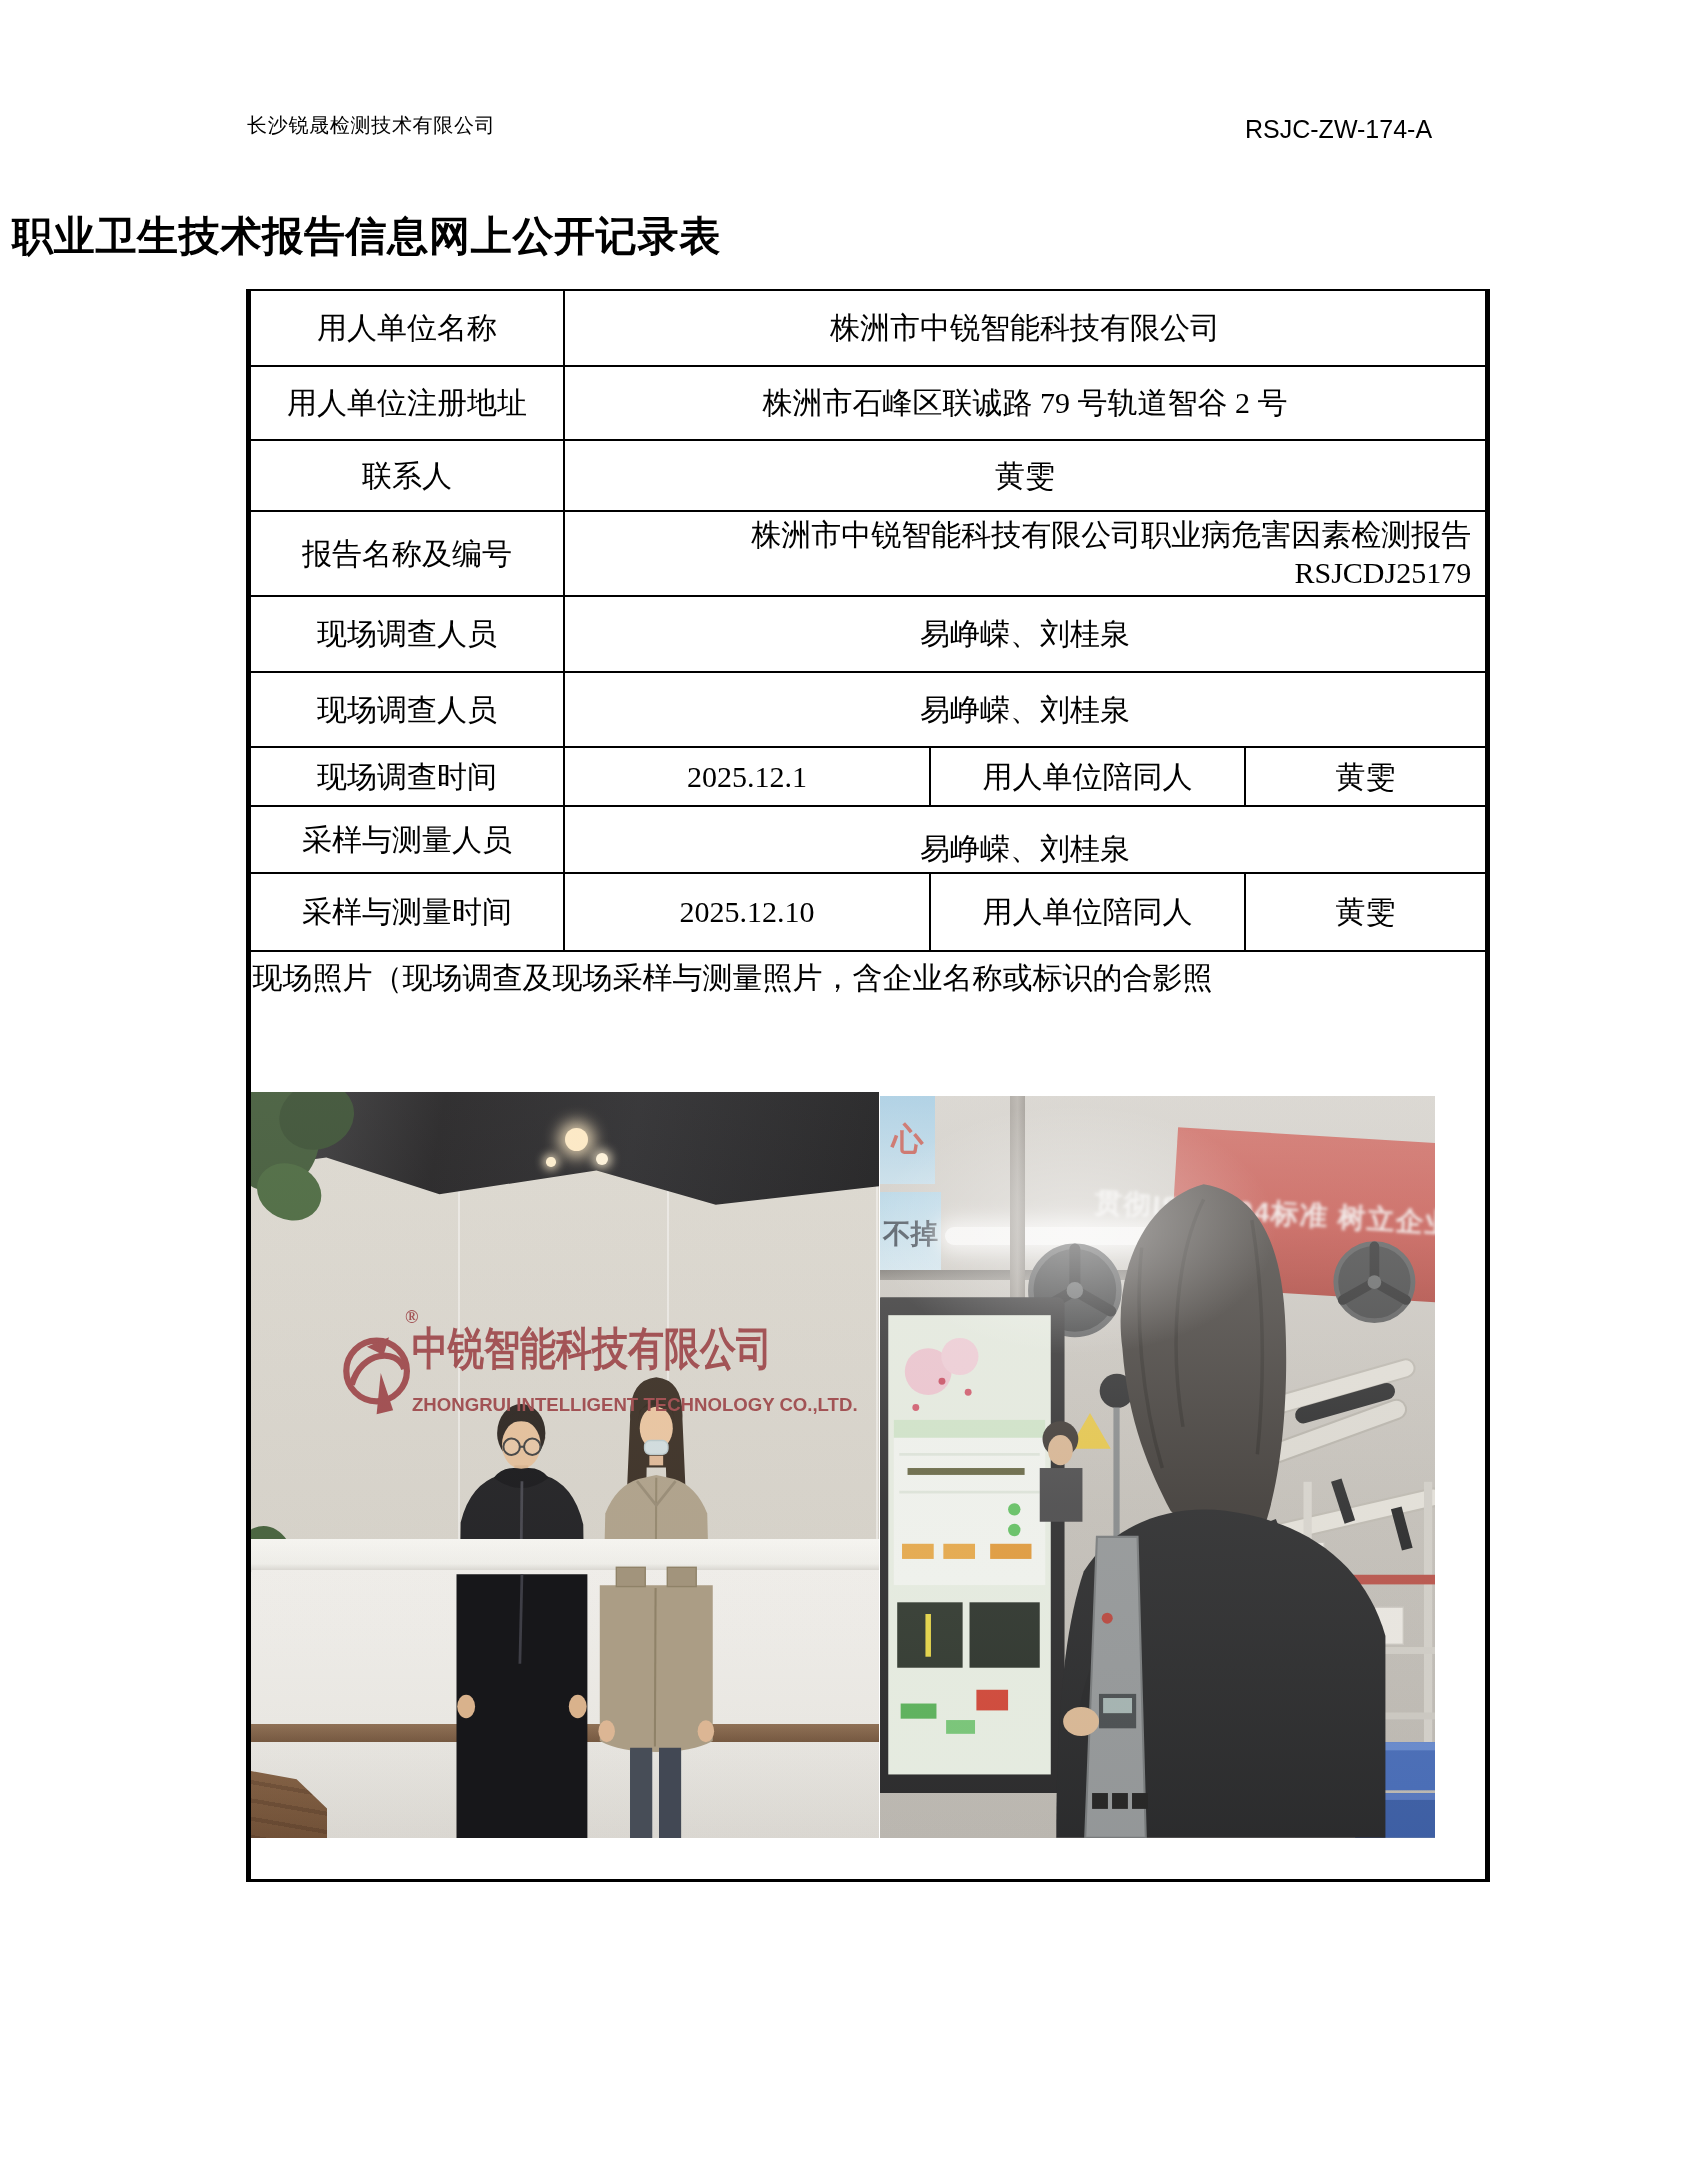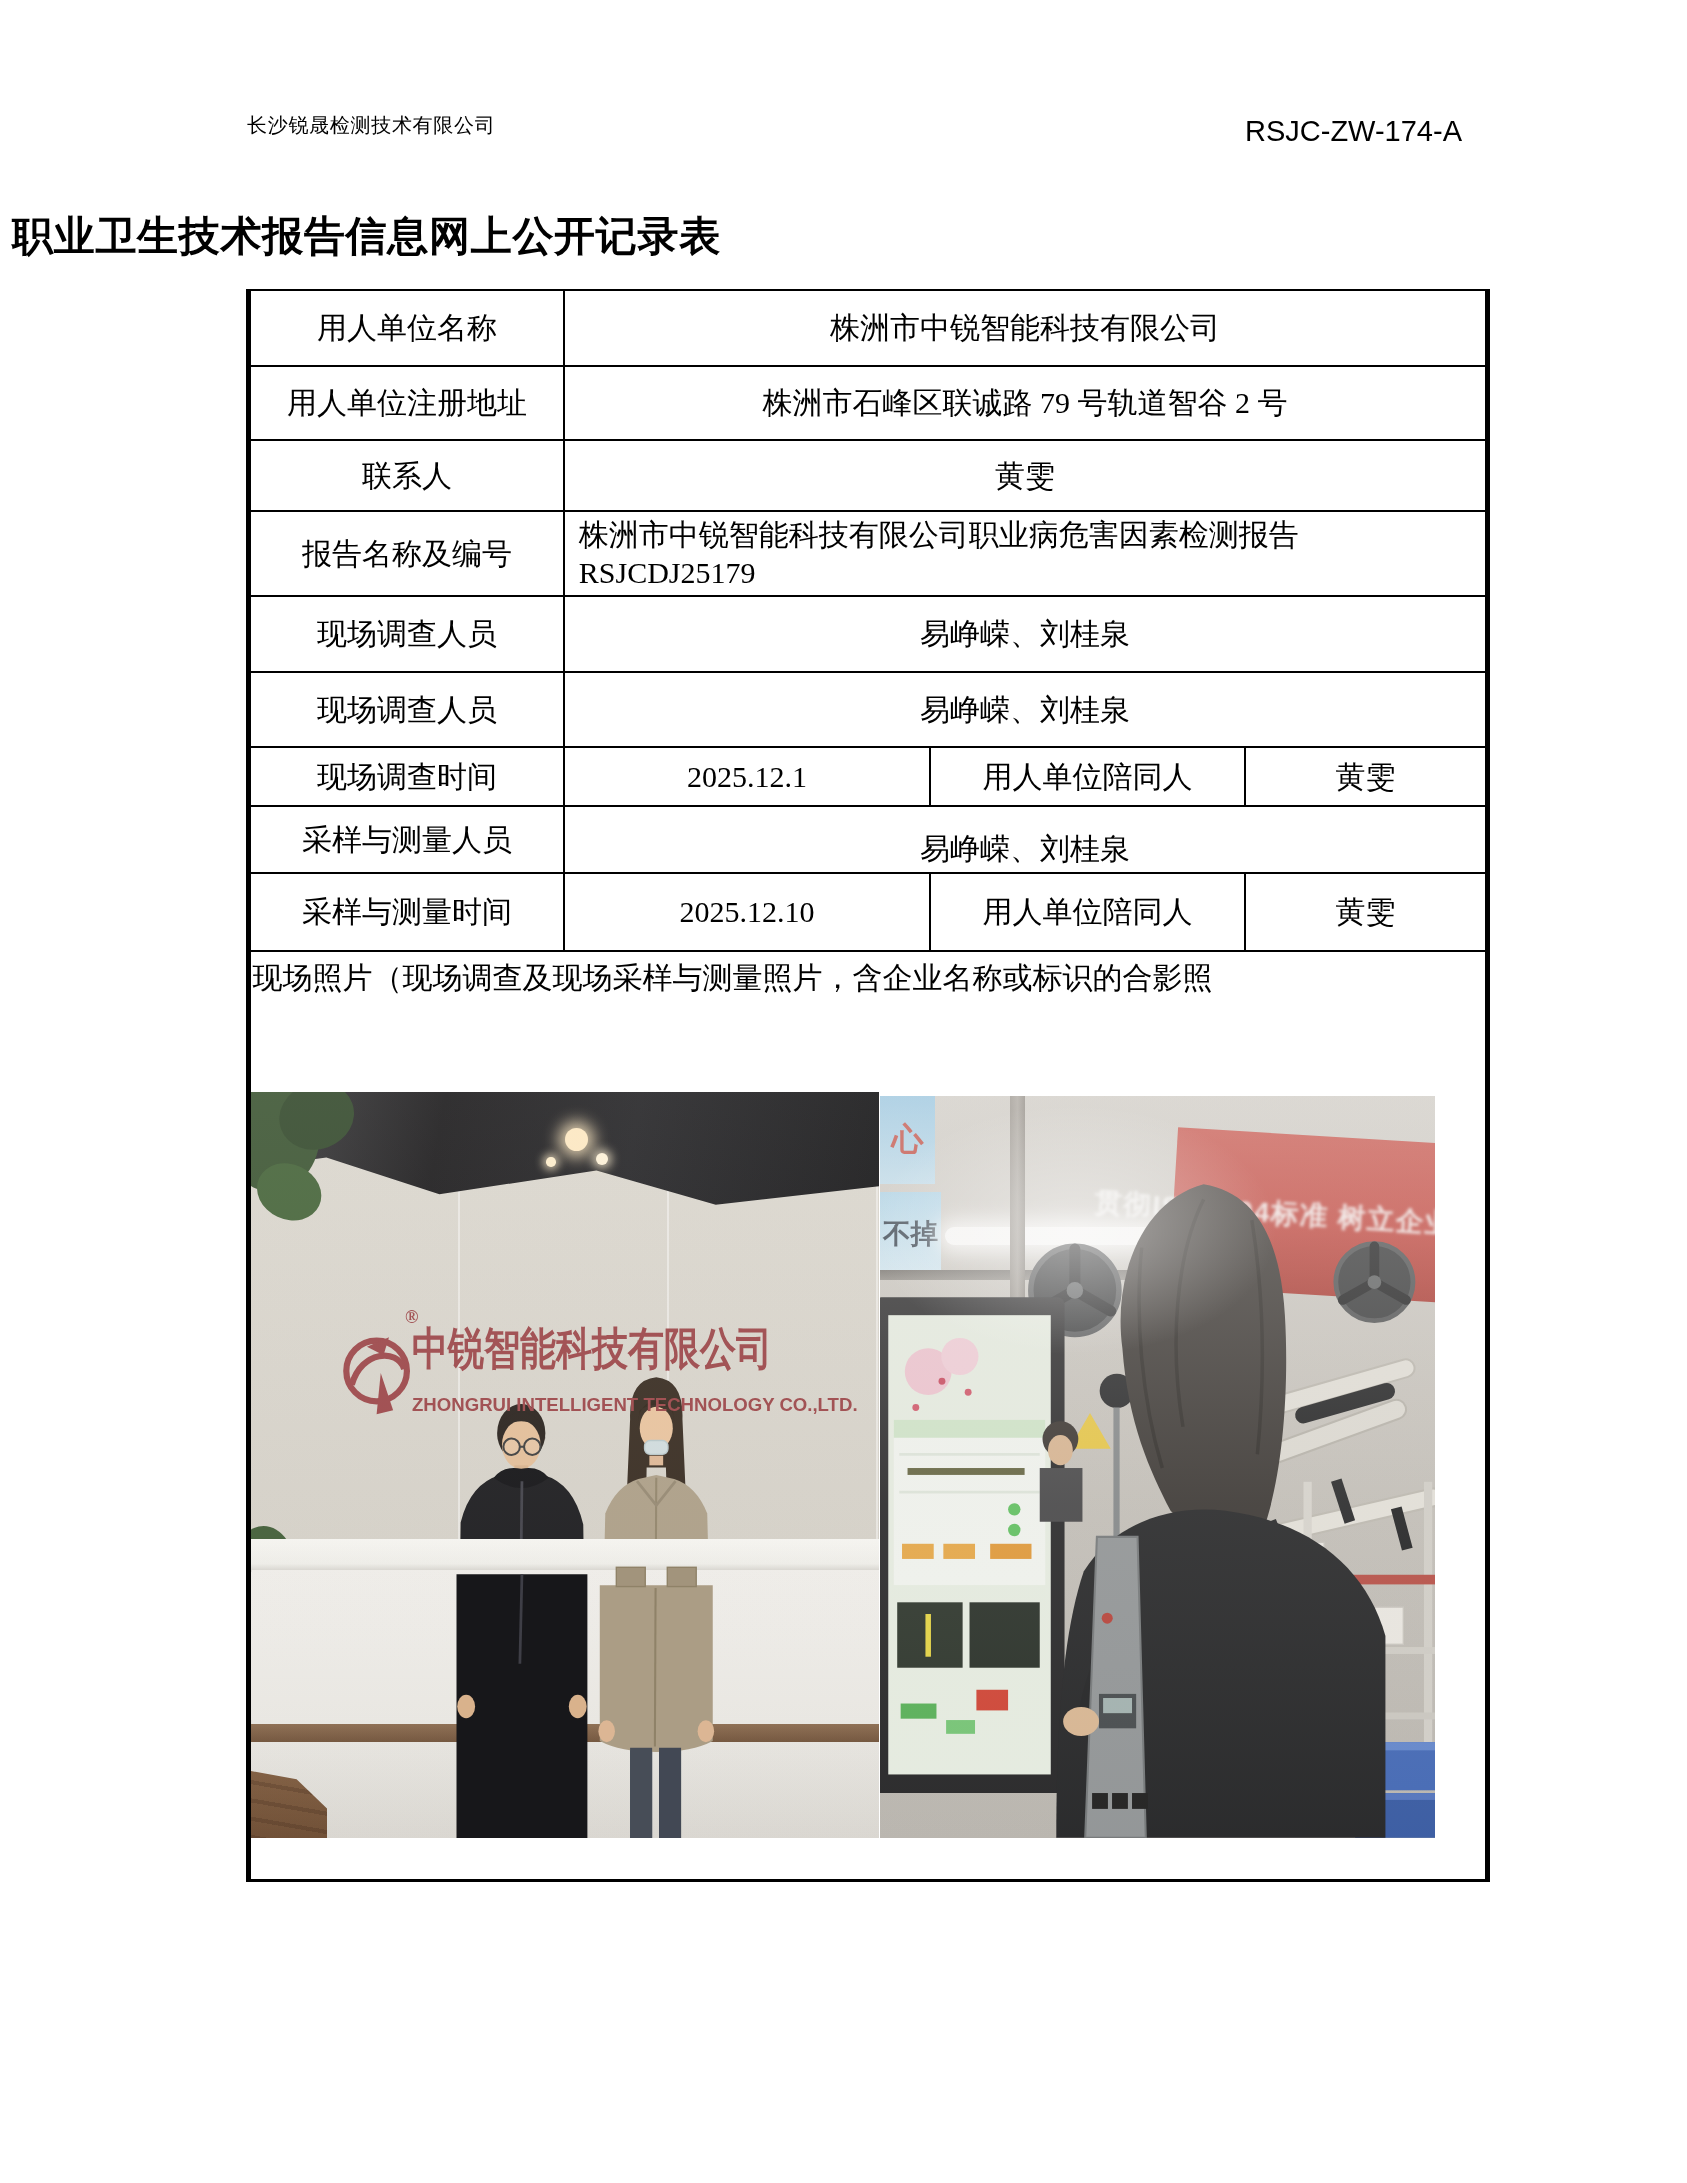--- a/index.html
+++ b/index.html
@@ -3,34 +3,34 @@
 <meta charset="utf-8">
 <style>
   html,body{margin:0;padding:0;background:#ffffff;}
   body{width:1687px;height:2183px;position:relative;overflow:hidden;
        font-family:"Liberation Serif","DejaVu Serif",serif;color:#000;}
   .page{position:absolute;inset:0;background:#fff;}
 
   
   .hdr-left{position:absolute;left:247px;top:112px;font-size:20px;letter-spacing:0.7px;
             font-family:"Liberation Sans","DejaVu Sans",sans-serif;}
-  .hdr-right{position:absolute;left:1245px;top:115px;font-size:29px;
+  .hdr-right{position:absolute;left:1245px;top:115px;font-size:25px;
              font-family:"Liberation Sans","DejaVu Sans",sans-serif;}
   .doc-title{position:absolute;left:12px;top:209px;width:1687px;text-align:left;
              font-size:41px;font-weight:bold;letter-spacing:0.7px;
              font-family:"Liberation Sans","DejaVu Sans",sans-serif;}
 
   
   .tbl{position:absolute;left:246px;top:289px;width:1244px;box-sizing:border-box;
        border:2.8px solid #000;border-left-width:5.5px;border-right-width:5.5px;border-bottom-width:3.4px;
        background:#fff;}
   .t-row{display:flex;box-sizing:border-box;border-top:2.1px solid #000;}
   .t-row.first{border-top:none;}
   .c{display:flex;align-items:center;justify-content:center;font-size:30px;
-     box-sizing:border-box;text-align:left;line-height:1.25;}
+     box-sizing:border-box;text-align:right;line-height:1.25;}
   .c-label{width:312px;flex:none;}
   .c-value{flex:1;border-left:2.1px solid #000;padding:0 13.8px;}
   .c-time{width:366px;flex:none;border-left:2.1px solid #000;}
   .c-escort{width:315px;flex:none;border-left:2.1px solid #000;}
   .c-name{flex:1;border-left:2.1px solid #000;}
   .r1{height:74px}.r2{height:74px}.r3{height:71px}.r4{height:85px}
   .r5{height:76px}.r6{height:75px}.r7{height:59px}.r8{height:67px}.r9{height:78px}
   .low{align-items:flex-end;padding-bottom:4.1px;}
 
   

